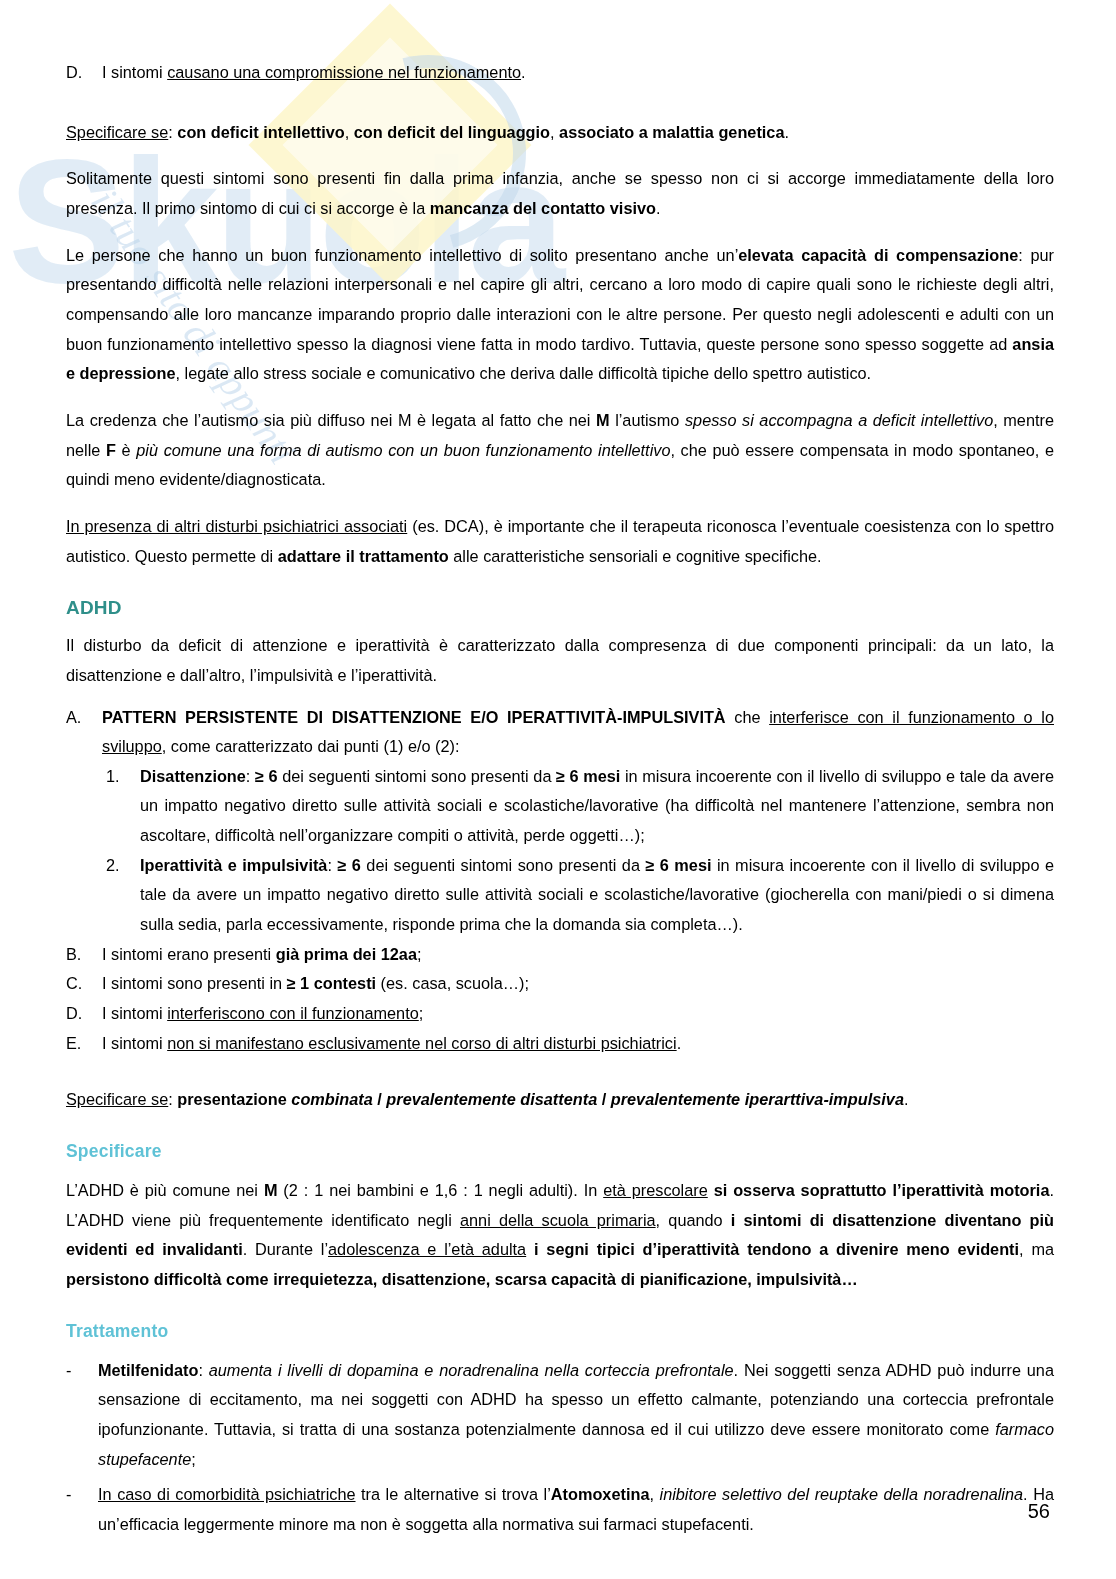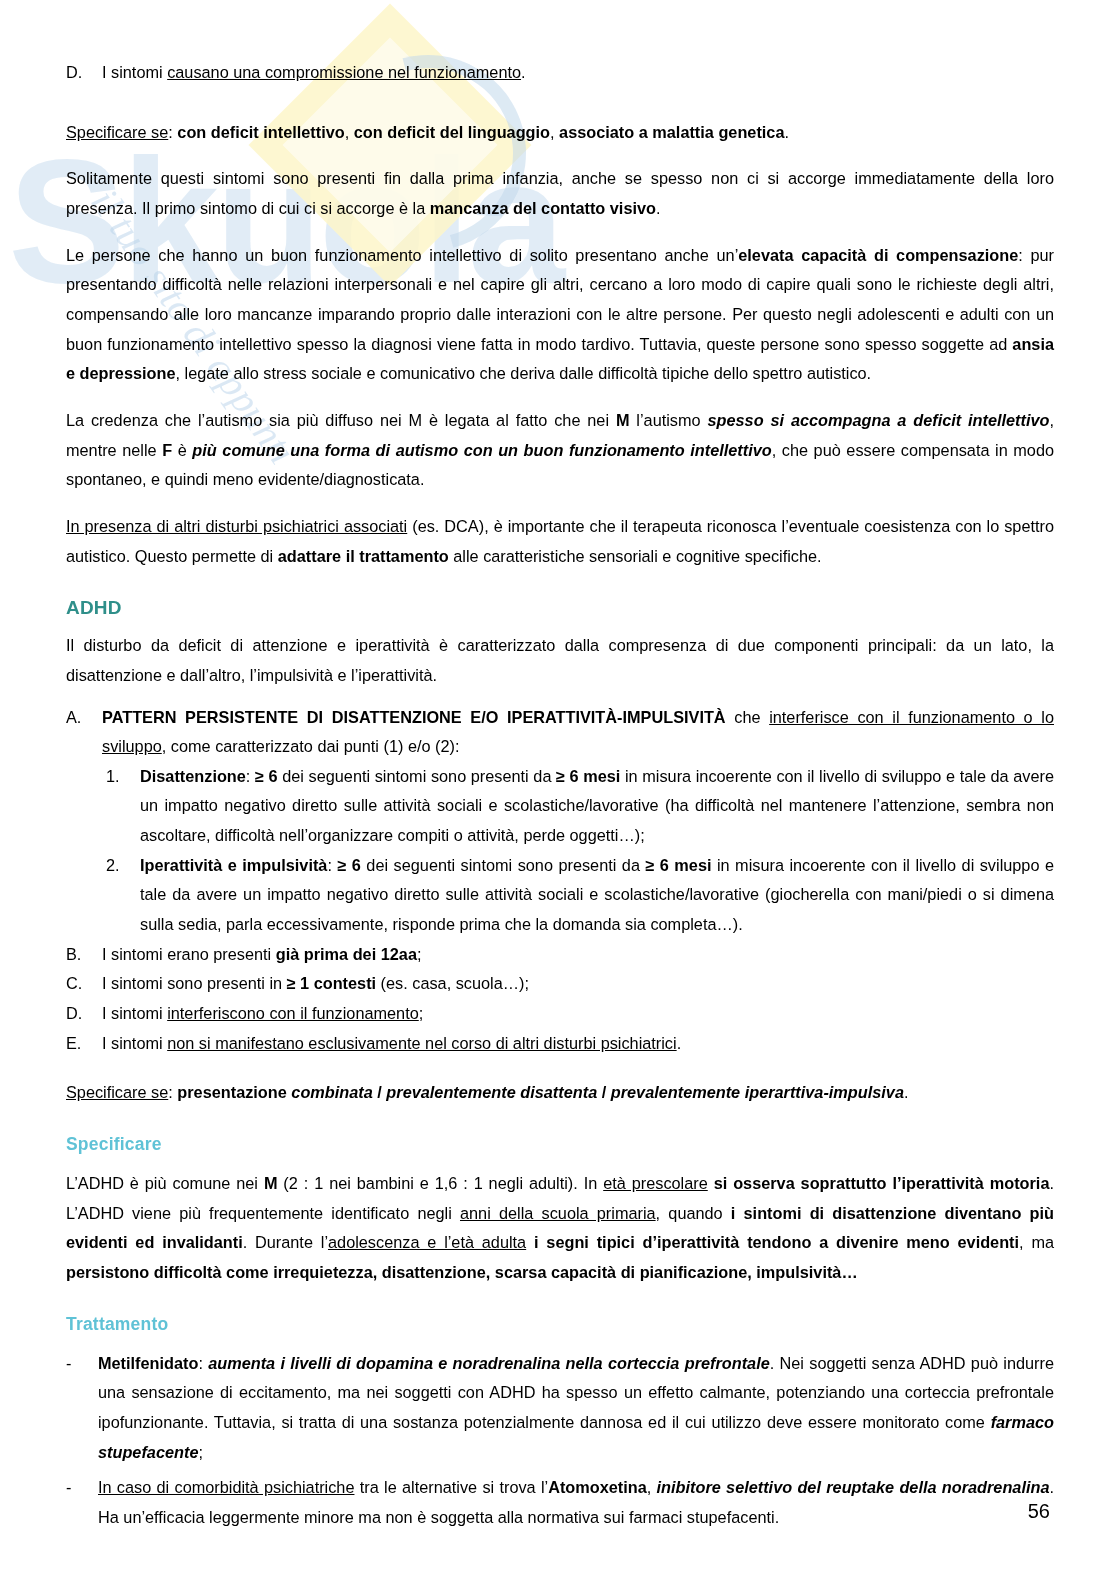--- a/index.html
+++ b/index.html
@@ -104,21 +104,21 @@
     margin: 0;
     text-align: justify;
   }
 
   .para {
     margin-bottom: 17px;
   }
   .para-tight { }
 
   b, strong { font-weight: 700; }
-  i, em { font-style: italic; font-weight: bold; }
+  i, em { font-style: italic; }
   .u { text-decoration: underline; }
 
   h2.section {
     font-size: 19px;
     font-weight: 700;
     color: #2f8f8a;
     margin: 26px 0 12px 0;
     letter-spacing: 0.2px;
   }
   h3.subsection {
@@ -234,21 +234,21 @@
         <span class="li-marker">D.</span>
         <span class="li-body"><span>I sintomi </span><span class="u">interferiscono con il funzionamento</span><span>;</span></span>
       </div>
 
       <div class="li-row">
         <span class="li-marker">E.</span>
         <span class="li-body"><span>I sintomi </span><span class="u">non si manifestano esclusivamente nel corso di altri disturbi psichiatrici</span><span>.</span></span>
       </div>
     </div>
 
-    <p class="para" style="margin-top:20px"><span class="u">Specificare se</span><span>: </span><b>presentazione </b><b><i>combinata</i></b><b> / </b><b><i>prevalentemente disattenta</i></b><b> / </b><b><i>prevalentemente iperarttiva-impulsiva</i></b><span>.</span></p>
+    <p class="para" style="margin-top:27px"><span class="u">Specificare se</span><span>: </span><b>presentazione </b><b><i>combinata</i></b><b> / </b><b><i>prevalentemente disattenta</i></b><b> / </b><b><i>prevalentemente iperarttiva-impulsiva</i></b><span>.</span></p>
 
     <h3 class="subsection">Specificare</h3>
 
     <p class="para"><span>L’ADHD è più comune nei </span><b>M</b><span> (2 : 1 nei bambini e 1,6 : 1 negli adulti). In </span><span class="u">età prescolare</span><span> </span><b>si osserva soprattutto l’iperattività motoria</b><span>. L’ADHD viene più frequentemente identificato negli </span><span class="u">anni della scuola primaria</span><span>, quando </span><b>i sintomi di disattenzione diventano più evidenti ed invalidanti</b><span>. Durante l’</span><span class="u">adolescenza e l’età adulta</span><span> </span><b>i segni tipici d’iperattività tendono a divenire meno evidenti</b><span>, ma </span><b>persistono difficoltà come irrequietezza, disattenzione, scarsa capacità di pianificazione, impulsività…</b></p>
 
     <h3 class="subsection">Trattamento</h3>
 
     <div class="bullet-block">
       <div class="li-row">
         <span class="li-marker dash">-</span>

